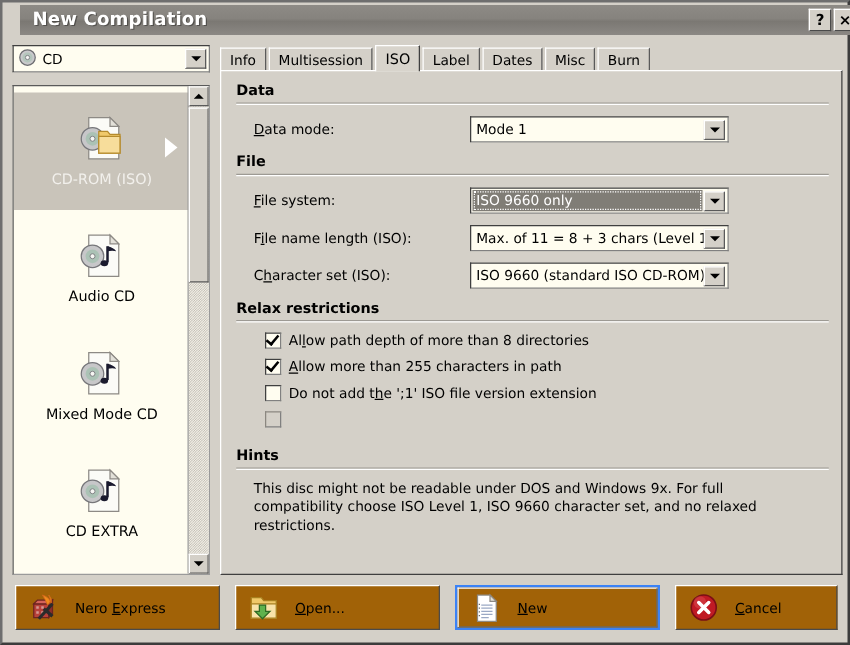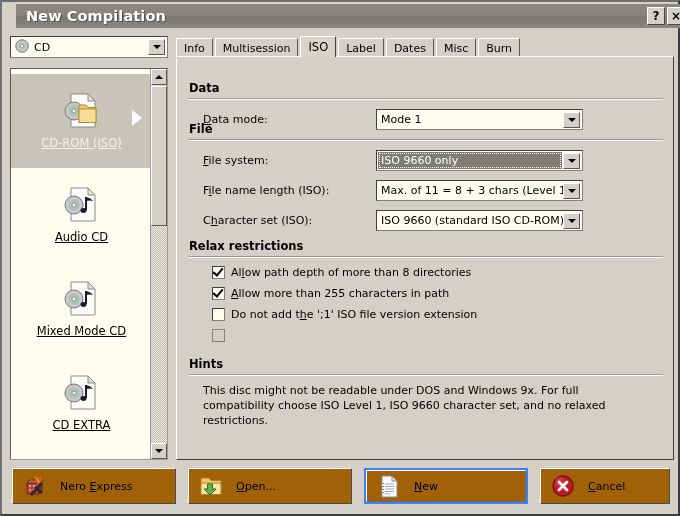--- a/index.html
+++ b/index.html
@@ -87,21 +87,21 @@
     overflow: hidden;
   }
   #list-inner { position: absolute; left: 0; top: 0; width: 141px; height: 100%; }
   .list-item {
     width: 141px; height: 94px;
     display: flex; flex-direction: column;
     align-items: center; justify-content: center;
     position: relative;
   }
   .list-item.selected { background: #c9c4ba; }
-  .list-item .li-label { margin-top: 3px; font-size: 11.5px; text-decoration: underline; }
+  .list-item .li-label { margin-top: 3px; font-size: 11.5px; }
   .list-item.selected .li-label { color: #f2f0ec; }
   .sel-arrow {
     position: absolute; right: 10px; top: 36px;
     width: 0; height: 0;
     border-top: 8px solid transparent; border-bottom: 8px solid transparent;
     border-left: 10px solid #ffffff;
   }
 
   
   #list-scroll {
@@ -357,21 +357,21 @@
     <div class="tab">Multisession</div>
     <div class="tab active">ISO</div>
     <div class="tab">Label</div>
     <div class="tab">Dates</div>
     <div class="tab">Misc</div>
     <div class="tab">Burn</div>
   </div>
 
   <div id="tab-panel">
 
-    <div class="group" style="top:8px;margin-top:16px;">
+    <div class="group" style="top:8px;">
       <div class="group-title">Data</div>
       <div class="group-rule"></div>
       <div class="field-row">
         <span class="field-label"><u class="mn">D</u>ata mode:</span>
         <div class="combo">
           <span class="combo-text">Mode 1</span>
           <span class="combo-arrow">
               <i class="arrow-down"></i>
             </span>
         </div>

